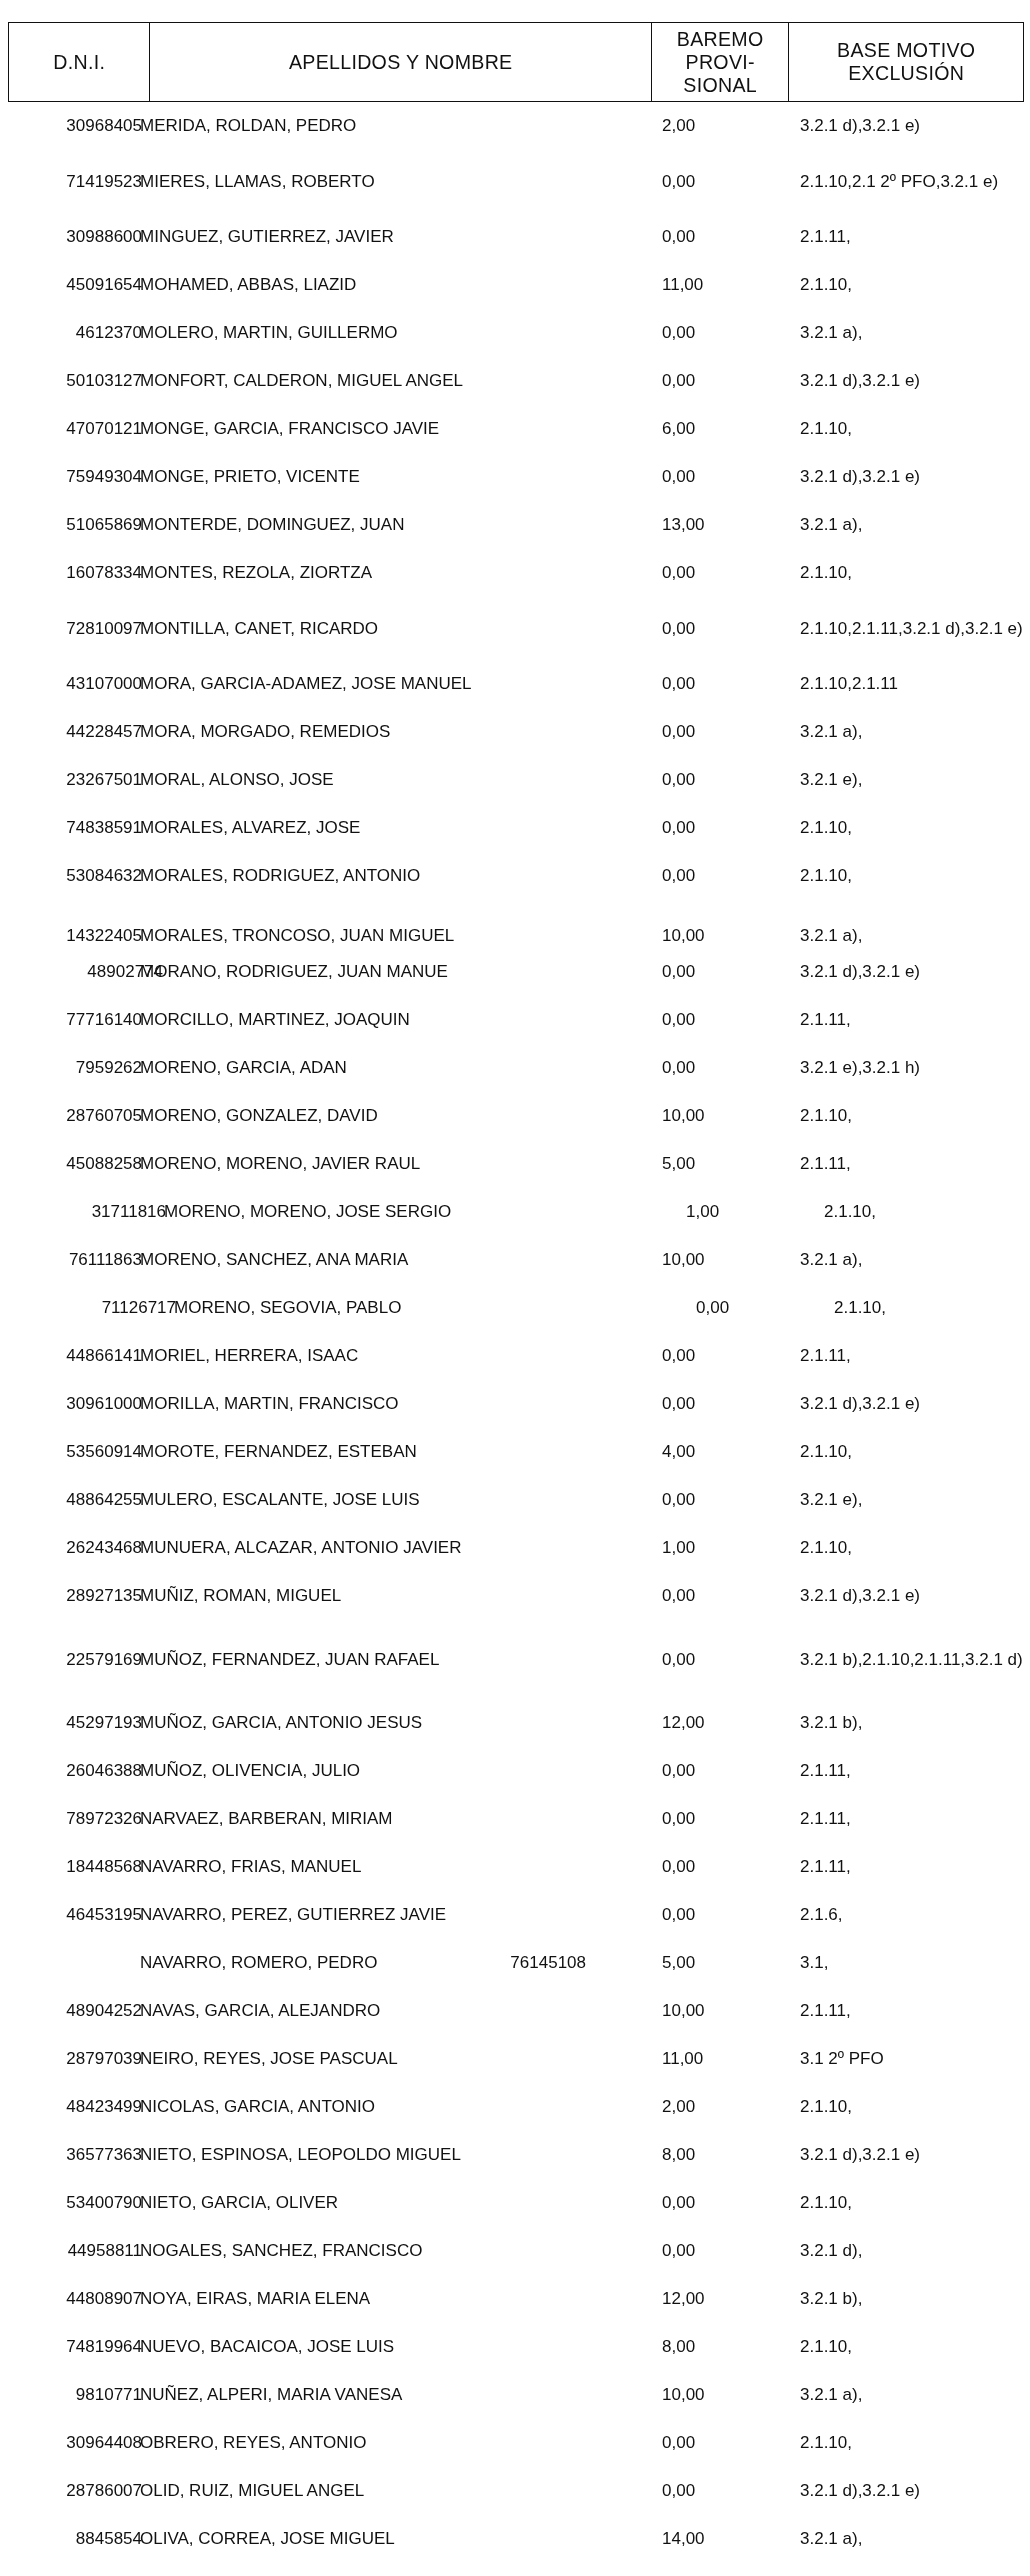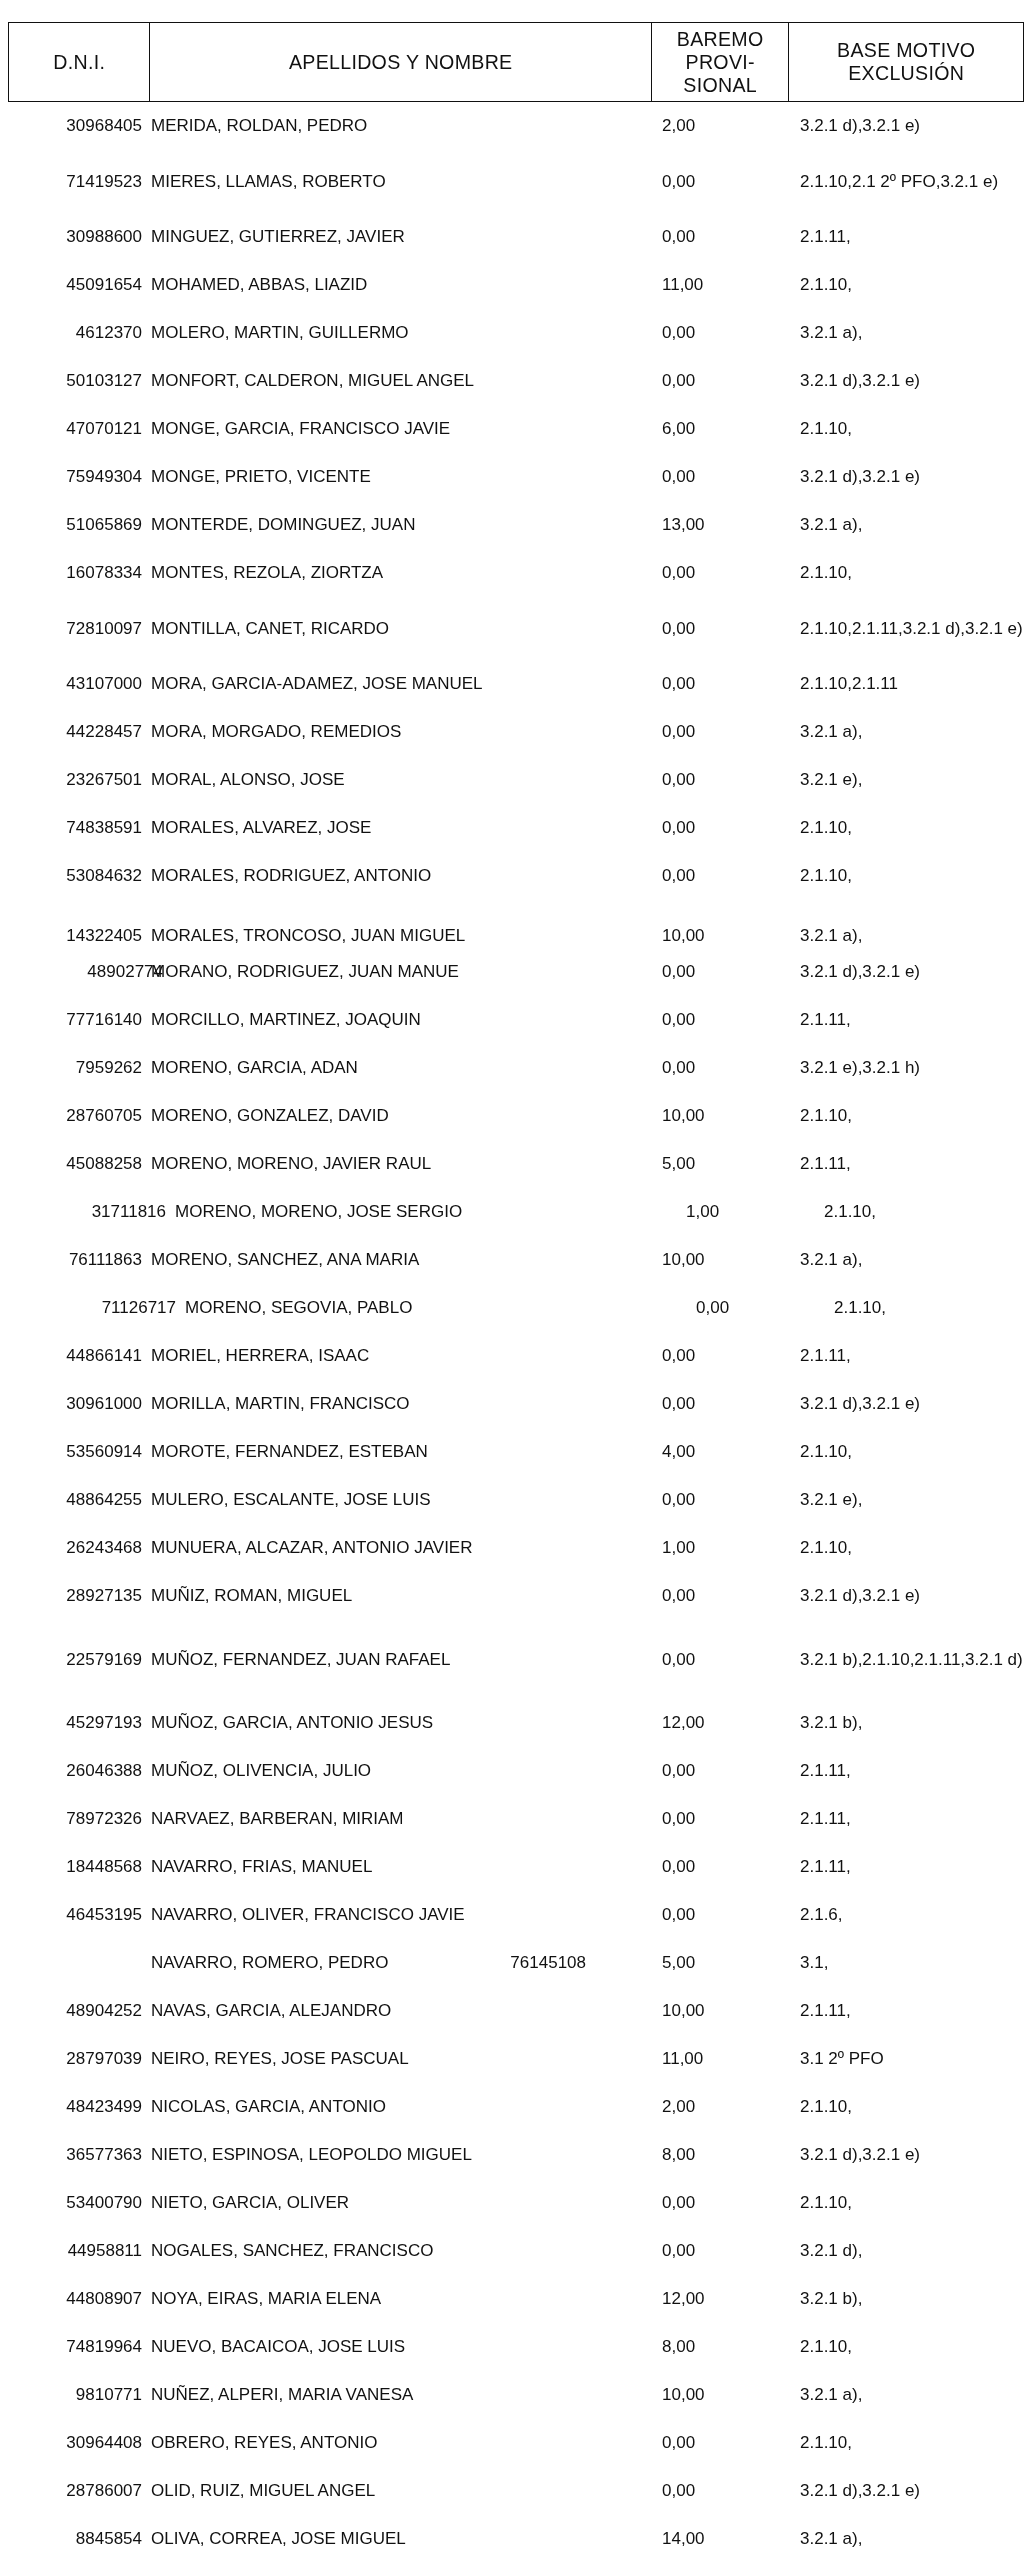--- a/index.html
+++ b/index.html
@@ -4,21 +4,21 @@
 <style>
   html, body { margin:0; padding:0; background:#fff; }
   body { width:1030px; height:2704px; position:relative; font-family:"Liberation Sans", sans-serif; color:#111; overflow:hidden; }
   .hdr { position:absolute; top:22px; left:8.2px; width:1016px; height:80px; border:1.5px solid #111; box-sizing:border-box; display:flex; }
   .hcell { box-sizing:border-box; border-right:1.5px solid #111; display:flex; align-items:center; justify-content:center; text-align:center; font-size:19.6px; line-height:23px; letter-spacing:0.3px; }
   .hcell:last-child { border-right:none; }
   .c1 { width:141px; } .c2 { width:502px; } .c3 { width:137px; } .c4 { flex:1; }
   .rows { position:absolute; top:102px; left:0; width:1030px; }
   .row { position:relative; width:1030px; display:flex; align-items:center; font-size:17px; line-height:24px; }
   .dni { width:142px; text-align:right; box-sizing:border-box; padding-right:0; }
-  .name { position:absolute; left:151px; white-space:nowrap; }
+  .name { position:absolute; left:140px; white-space:nowrap; }
   .bar { position:absolute; left:662px; }
   .mot { position:absolute; left:800px; width:227px; word-break:break-all; }
 </style>
 </head>
 <body>
 
 <div class="hdr">
   <div class="hcell c1">D.N.I.</div>
   <div class="hcell c2">APELLIDOS Y NOMBRE</div>
   <div class="hcell c3">
@@ -248,21 +248,21 @@
       <span class="mot">2.1.11,</span>
     </div>
     <div class="row" style="height: 48px;">
       <span class="dni">18448568</span>
       <span class="name">NAVARRO, FRIAS, MANUEL</span>
       <span class="bar">0,00</span>
       <span class="mot">2.1.11,</span>
     </div>
     <div class="row" style="height: 48px;">
       <span class="dni">46453195</span>
-      <span class="name">NAVARRO, OLIVER, FRANCISCO JAVIE</span>
+      <span class="name">NAVARRO, PEREZ, GUTIERREZ JAVIE</span>
       <span class="bar">0,00</span>
       <span class="mot">2.1.6,</span>
     </div>
     <div class="row" style="height: 48px; justify-content: center;">
       <span class="dni">76145108</span>
       <span class="name">NAVARRO, ROMERO, PEDRO</span>
       <span class="bar">5,00</span>
       <span class="mot">3.1,</span>
     </div>
     <div class="row" style="height: 48px;">

